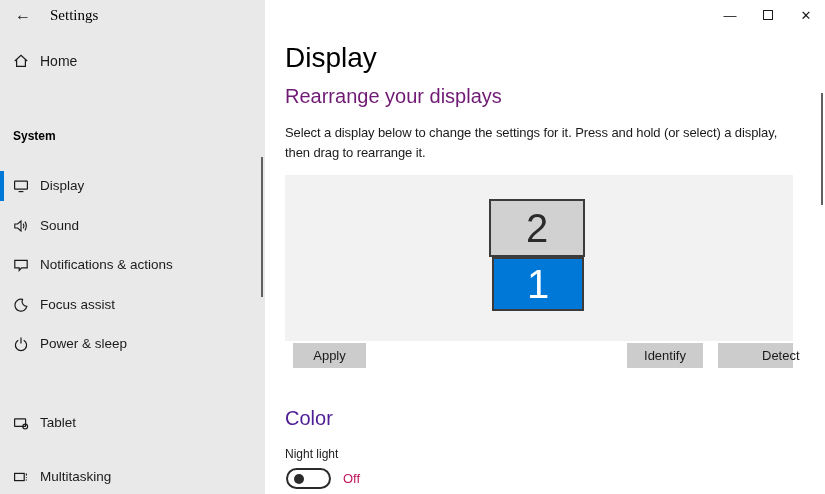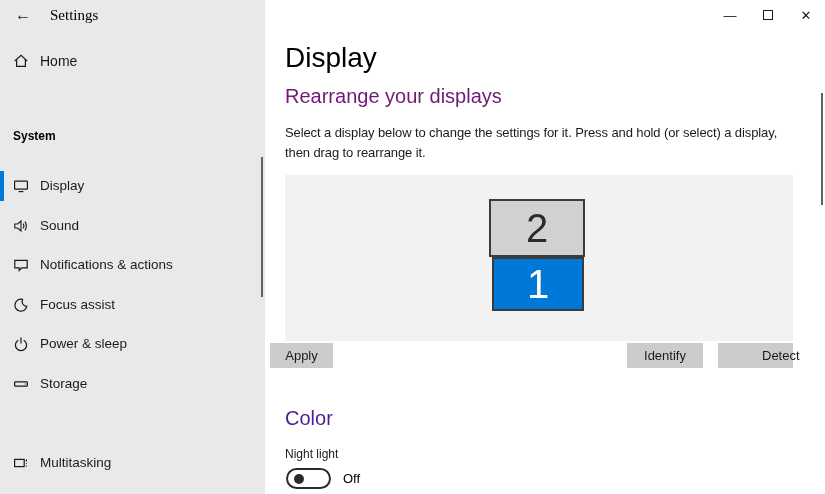--- a/index.html
+++ b/index.html
@@ -52,32 +52,32 @@
   .arrange-panel { position: absolute; left: 285px; top: 175px; width: 508px; height: 166px; background: #f2f2f2; }
   .monitor { position: absolute; border: 2px solid #3b3b3b; display: flex; align-items: center; justify-content: center; }
   .monitor-2 { left: 204px; top: 24px; width: 96px; height: 58px; background: #d1d1d1; }
   .monitor-1 { left: 207px; top: 82px; width: 92px; height: 54px; background: #0078d7; }
   .monitor-num { font-size: 40px; font-weight: 300; line-height: 1; }
   .monitor-2 .monitor-num { color: #2b2b2b; }
   .monitor-1 .monitor-num { color: #fff; }
 
   .btn { position: absolute; top: 343px; height: 25px; background: #cccccc; border: none;
          font-size: 13px; color: #1a1a1a; font-family: "Liberation Sans", sans-serif; cursor: default; }
-  .btn-apply { left: 270px; width: 63px; }
+  .btn-apply { left: 293px; width: 73px; }
   .btn-cancel { left: 375px; width: 76px; }
   .btn-identify { left: 627px; width: 76px; }
   .btn-detect { left: 718px; width: 75px; padding-left: 44px; }
 
   .color-title { position: absolute; left: 285px; top: 407px; font-size: 20px; font-weight: 400; color: #4c1d95; }
   .nightlight-label { position: absolute; left: 285px; top: 447px; font-size: 12px; color: #1b1b1b; }
   .toggle { position: absolute; left: 286px; top: 468px; width: 45px; height: 21px;
             border: 2px solid #2b2b2b; border-radius: 11px; background: #fff; cursor: default; }
   .toggle-knob { position: absolute; left: 6px; top: 3.5px; width: 10px; height: 10px;
                  border-radius: 50%; background: #2b2b2b; }
-  .toggle-state { position: absolute; left: 343px; top: 471px; font-size: 13px; color: #000000; }
+  .toggle-state { position: absolute; left: 343px; top: 471px; font-size: 13px; color: #be185d; }
 
   .main-scroll-thumb { position: absolute; left: 821px; top: 93px; width: 2px; height: 112px; background: #606060; }
 
   svg.icon { display: block; }
 </style>
 </head>
 <body>
 
 <div class="window">
 
@@ -144,32 +144,32 @@
     <div class="nav-item" style="top:327px;">
       <span class="nav-icon">
         <svg class="icon" width="16" height="16" viewBox="0 0 16 16" fill="none" stroke="#1a1a1a" stroke-width="1.2">
           <path d="M5.3 4.2 a5.6 5.6 0 1 0 5.4 0"></path>
             <path d="M8 1.6 V7.6"></path>
         </svg>
       </span>
       <span class="nav-label">Power &amp; sleep</span>
     </div>
 
-    <div class="nav-item" style="top:367px;">
-      <span class="nav-icon">
-        <svg class="icon" width="16" height="16" viewBox="0 0 16 16" fill="none" stroke="#1a1a1a" stroke-width="1.2">
-          <rect x="1.6" y="5.8" width="12.8" height="4.4" rx="0.8"></rect>
-            <path d="M11.8 8 H12.8"></path>
-        </svg>
-      </span>
-      <span class="nav-label">Storage</span>
-    </div>
-
-
-    <div class="nav-item" style="top:446px;">
+
+    <div class="nav-item" style="top:406px;">
+      <span class="nav-icon">
+        <svg class="icon" width="16" height="16" viewBox="0 0 16 16" fill="none" stroke="#1a1a1a" stroke-width="1.2">
+          <rect x="1.6" y="3.8" width="11" height="7.6" rx="0.5"></rect>
+          <circle cx="12.2" cy="11.6" r="2.4"></circle>
+        </svg>
+      </span>
+      <span class="nav-label">Tablet</span>
+    </div>
+
+    <div class="nav-item" style="top:460px;">
       <span class="nav-icon">
         <svg class="icon" width="16" height="16" viewBox="0 0 16 16" fill="none" stroke="#1a1a1a" stroke-width="1.2">
           <rect x="1.6" y="4.4" width="9.6" height="7.2"></rect>
           <path d="M13.4 4.4 V6.4"></path>
             <path d="M13.4 8 V8.8"></path>
             <path d="M13.4 10.4 V11.6"></path>
         </svg>
       </span>
       <span class="nav-label">Multitasking</span>
     </div>

